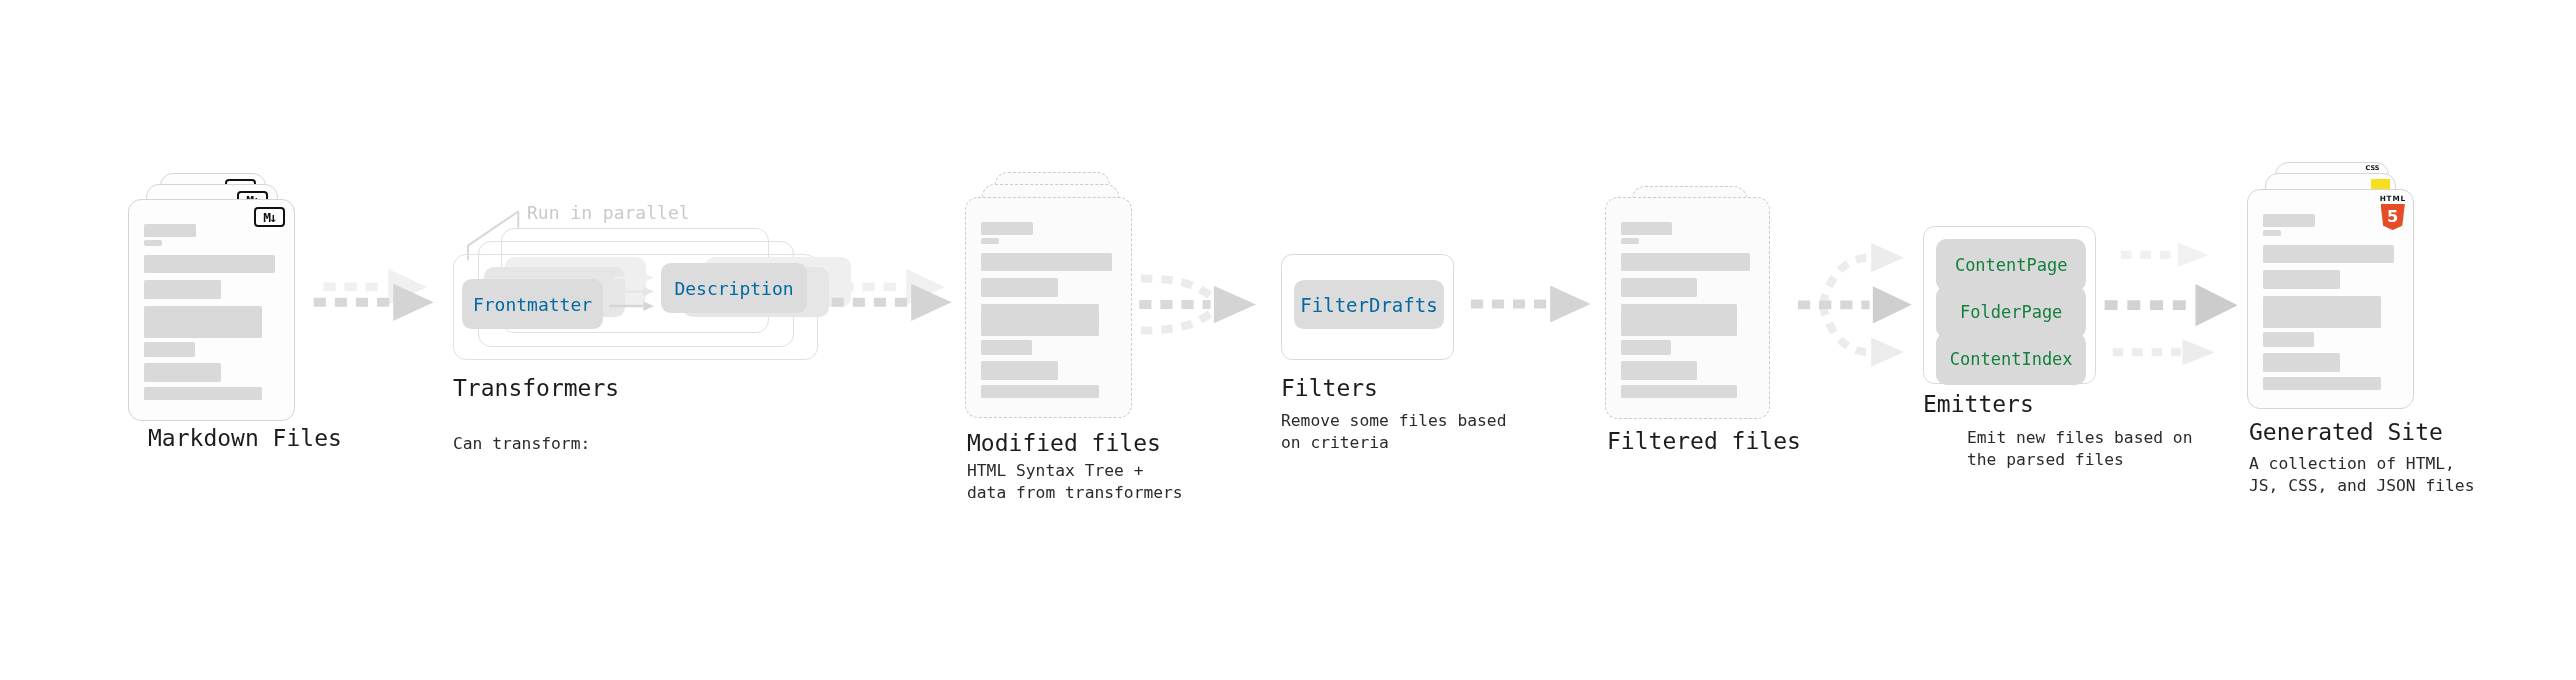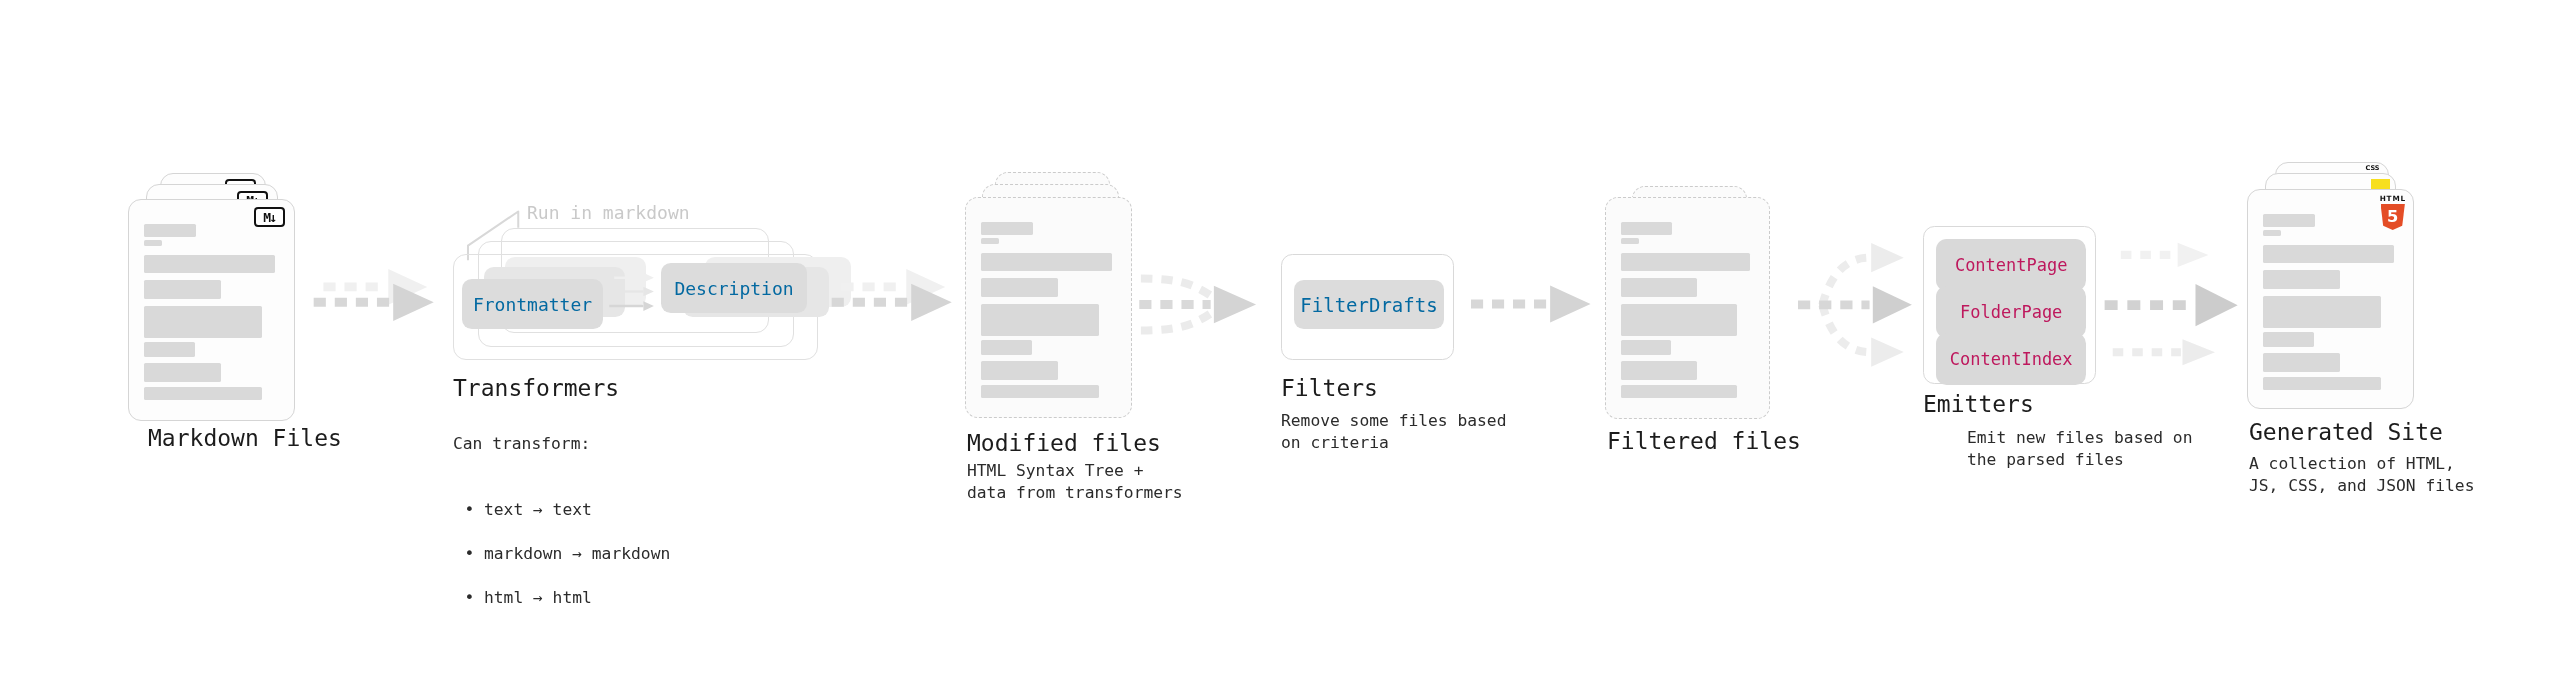--- a/index.html
+++ b/index.html
@@ -27,21 +27,21 @@
   .pill{
     position:absolute;background:#dcdcdc;border-radius:9.8px;display:flex;align-items:center;
     justify-content:center;font-size:18px;color:#0369a1;box-sizing:border-box;
   }
   .pill.ghost1{background:#e6e6e6;}
   .pill.ghost2{background:#efefef;}
   
   .frame{position:absolute;border:1.6px solid #d9d9d9;border-radius:11.4px;box-sizing:border-box;background:#ffffff;}
   .emit-pill{
     position:absolute;left:12.2px;width:150px;height:52px;background:#d9d9d9;border-radius:10.6px;
-    display:flex;align-items:center;justify-content:center;font-size:17px;color:#be185d;
+    display:flex;align-items:center;justify-content:center;font-size:17px;color:#15803d;
   }
   
   .stage-label{position:absolute;font-size:23px;font-weight:500;color:#1c1c1c;line-height:28px;white-space:nowrap;}
   .stage-sub{position:absolute;font-size:16.3px;color:#2b2b2b;line-height:22px;white-space:pre-line;}
   .annotation{position:absolute;font-size:18px;color:#c9c9c9;white-space:nowrap;}
   .bullets{padding:0;margin:0;list-style:none;}
   .bullets li{padding-left:11.4px;}
   
   .html5-badge{position:absolute;top:4.1px;right:7.3px;width:26px;text-align:center;}
   .html5-badge .word{font-size:7.3px;font-weight:bold;letter-spacing:0.8px;color:#111;font-family:"DejaVu Sans","Liberation Sans",sans-serif;}
@@ -91,21 +91,21 @@
       <polygon points="82,40 130,62 82,84" fill="#f0f0f0" stroke="none"></polygon>
     </g>
     <line x1="2" y1="62" x2="98" y2="62" stroke="#d7d7d7" stroke-width="11" stroke-dasharray="15 11"></line>
     <polygon points="100,39 150,62 100,85" fill="#d4d4d4"></polygon>
   </svg>
 
   <div>
     <svg style="left:458px;top:205px;" width="67" height="60" viewBox="0 0 82 74">
       <polyline points="12,68 12,50 74,8 74,28" fill="none" stroke="#d8d8d8" stroke-width="2.5" stroke-linejoin="round"></polyline>
     </svg>
-    <div class="annotation" style="left:527px;top:202px;">Run in markdown</div>
+    <div class="annotation" style="left:527px;top:202px;">Run in parallel</div>
 
     <div class="nest" style="left:501px;top:228px;width:268px;height:105px;"></div>
     <div class="nest" style="left:478px;top:241px;width:316px;height:106px;"></div>
     <div class="nest" style="left:453px;top:254px;width:365px;height:106px;"></div>
 
     <div class="pill ghost2" style="left:505px;top:257px;width:141px;height:50px;"></div>
     <div class="pill ghost1" style="left:484px;top:267px;width:141px;height:50px;"></div>
     <div class="pill" style="left:462px;top:279px;width:141px;height:50px;">Frontmatter</div>
 
     <div class="pill ghost2" style="left:705px;top:257px;width:146px;height:50px;"></div>
@@ -119,25 +119,20 @@
         <line x1="8" y1="29" x2="46" y2="29" stroke="#e6e6e6" stroke-width="3"></line>
           <polygon points="46,23 59,29 46,35" fill="#e6e6e6"></polygon>
         <line x1="4" y1="47" x2="46" y2="47" stroke="#d6d6d6" stroke-width="3"></line>
           <polygon points="46,41 59,47 46,53" fill="#d6d6d6"></polygon>
       </g>
     </svg>
 
     <div class="stage-label" style="left:453px;top:374px;">Transformers</div>
     <div class="stage-sub" style="left:453px;top:411px;">
       <div>Can transform:</div>
-      <ul class="bullets">
-        <li>• text → text</li>
-        <li>• markdown → markdown</li>
-        <li>• html → html</li>
-      </ul>
     </div>
   </div>
 
   <svg style="left:830px;top:252px;" width="138" height="73" viewBox="0 0 170 90">
     <g transform="translate(12,-19)" fill="none">
       <line x1="2" y1="62" x2="80" y2="62" stroke="#f0f0f0" stroke-width="11" stroke-dasharray="15 11"></line>
       <polygon points="82,40 130,62 82,84" fill="#f0f0f0" stroke="none"></polygon>
     </g>
     <line x1="2" y1="62" x2="98" y2="62" stroke="#d7d7d7" stroke-width="11" stroke-dasharray="15 11"></line>
     <polygon points="100,39 150,62 100,85" fill="#d4d4d4"></polygon>

